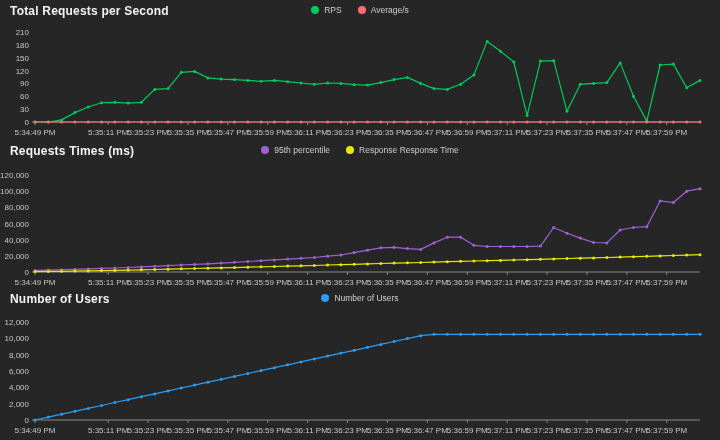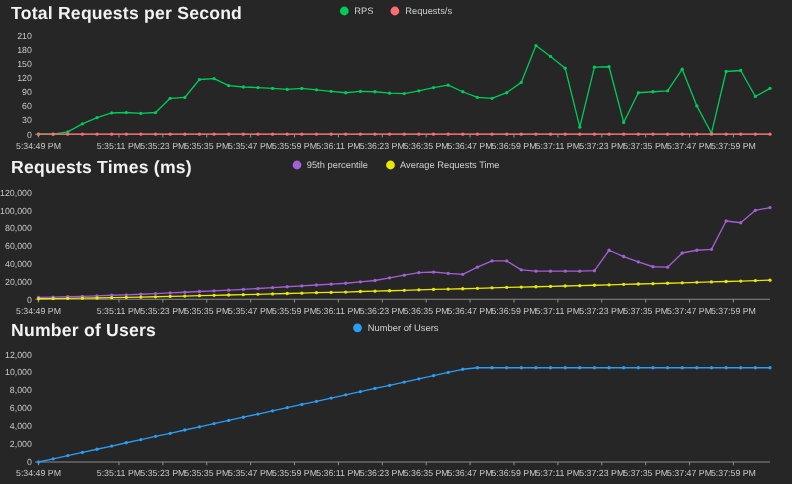--- a/index.html
+++ b/index.html
@@ -8,21 +8,21 @@
     background:#262626;
     font-family:"Liberation Sans",sans-serif;
   }
   .page{position:relative;width:720px;height:440px;}
   .chart-section{position:relative;width:720px;}
   .chart-section.s0{height:140px;}
   .chart-section.s1{height:148px;}
   .chart-section.s2{height:152px;}
   .chart-title{
     position:absolute;top:4px;left:10px;margin:0;
-    font-size:16px;font-weight:bold;color:#f2f2f2;letter-spacing:0.2px;
+    font-size:12px;font-weight:bold;color:#f2f2f2;letter-spacing:0.2px;
   }
   .legend{
     position:absolute;top:5px;left:0;right:0;
     display:flex;justify-content:center;align-items:flex-start;gap:16px;
     pointer-events:none;
   }
   .legend-item{
     display:flex;align-items:center;gap:5px;
     font-size:8.5px;color:#cfcfcf;cursor:pointer;pointer-events:auto;
   }
@@ -184,21 +184,21 @@
         <circle cx="700.0" cy="122.0" r="1.5" fill="#ff6d70"></circle>
       </svg>
     <h2 class="chart-title">Total Requests per Second</h2>
     <div class="legend">
       <span class="legend-item">
         <span class="dot" style="background: rgb(0, 202, 90);"></span>
         <span class="legend-label">RPS</span>
       </span>
       <span class="legend-item">
         <span class="dot" style="background: rgb(255, 109, 112);"></span>
-        <span class="legend-label">Requests/s</span>
+        <span class="legend-label">Average/s</span>
       </span>
     </div>
   </section>
 
   <section class="chart-section s1">
     <svg class="chart-svg" width="720" height="148">
         <line x1="32" y1="132" x2="700" y2="132" stroke="#8a8a8a" stroke-width="1"></line>
         <line x1="35" y1="132" x2="35" y2="135" stroke="#8a8a8a" stroke-width="1"></line>
         <text x="35" y="145" text-anchor="middle">5:34:49 PM</text>
         <line x1="108.15" y1="132" x2="108.15" y2="135" stroke="#8a8a8a" stroke-width="1"></line>
@@ -344,21 +344,21 @@
         <circle cx="700.0" cy="114.7" r="1.5" fill="#e8e800"></circle>
       </svg>
     <h2 class="chart-title">Requests Times (ms)</h2>
     <div class="legend">
       <span class="legend-item">
         <span class="dot" style="background: rgb(163, 95, 214);"></span>
         <span class="legend-label">95th percentile</span>
       </span>
       <span class="legend-item">
         <span class="dot" style="background: rgb(232, 232, 0);"></span>
-        <span class="legend-label">Average Requests Time</span>
+        <span class="legend-label">Response Response Time</span>
       </span>
     </div>
   </section>
 
   <section class="chart-section s2">
     <svg class="chart-svg" width="720" height="152">
         <line x1="32" y1="132" x2="700" y2="132" stroke="#8a8a8a" stroke-width="1"></line>
         <line x1="35" y1="132" x2="35" y2="135" stroke="#8a8a8a" stroke-width="1"></line>
         <text x="35" y="145" text-anchor="middle">5:34:49 PM</text>
         <line x1="108.15" y1="132" x2="108.15" y2="135" stroke="#8a8a8a" stroke-width="1"></line>

